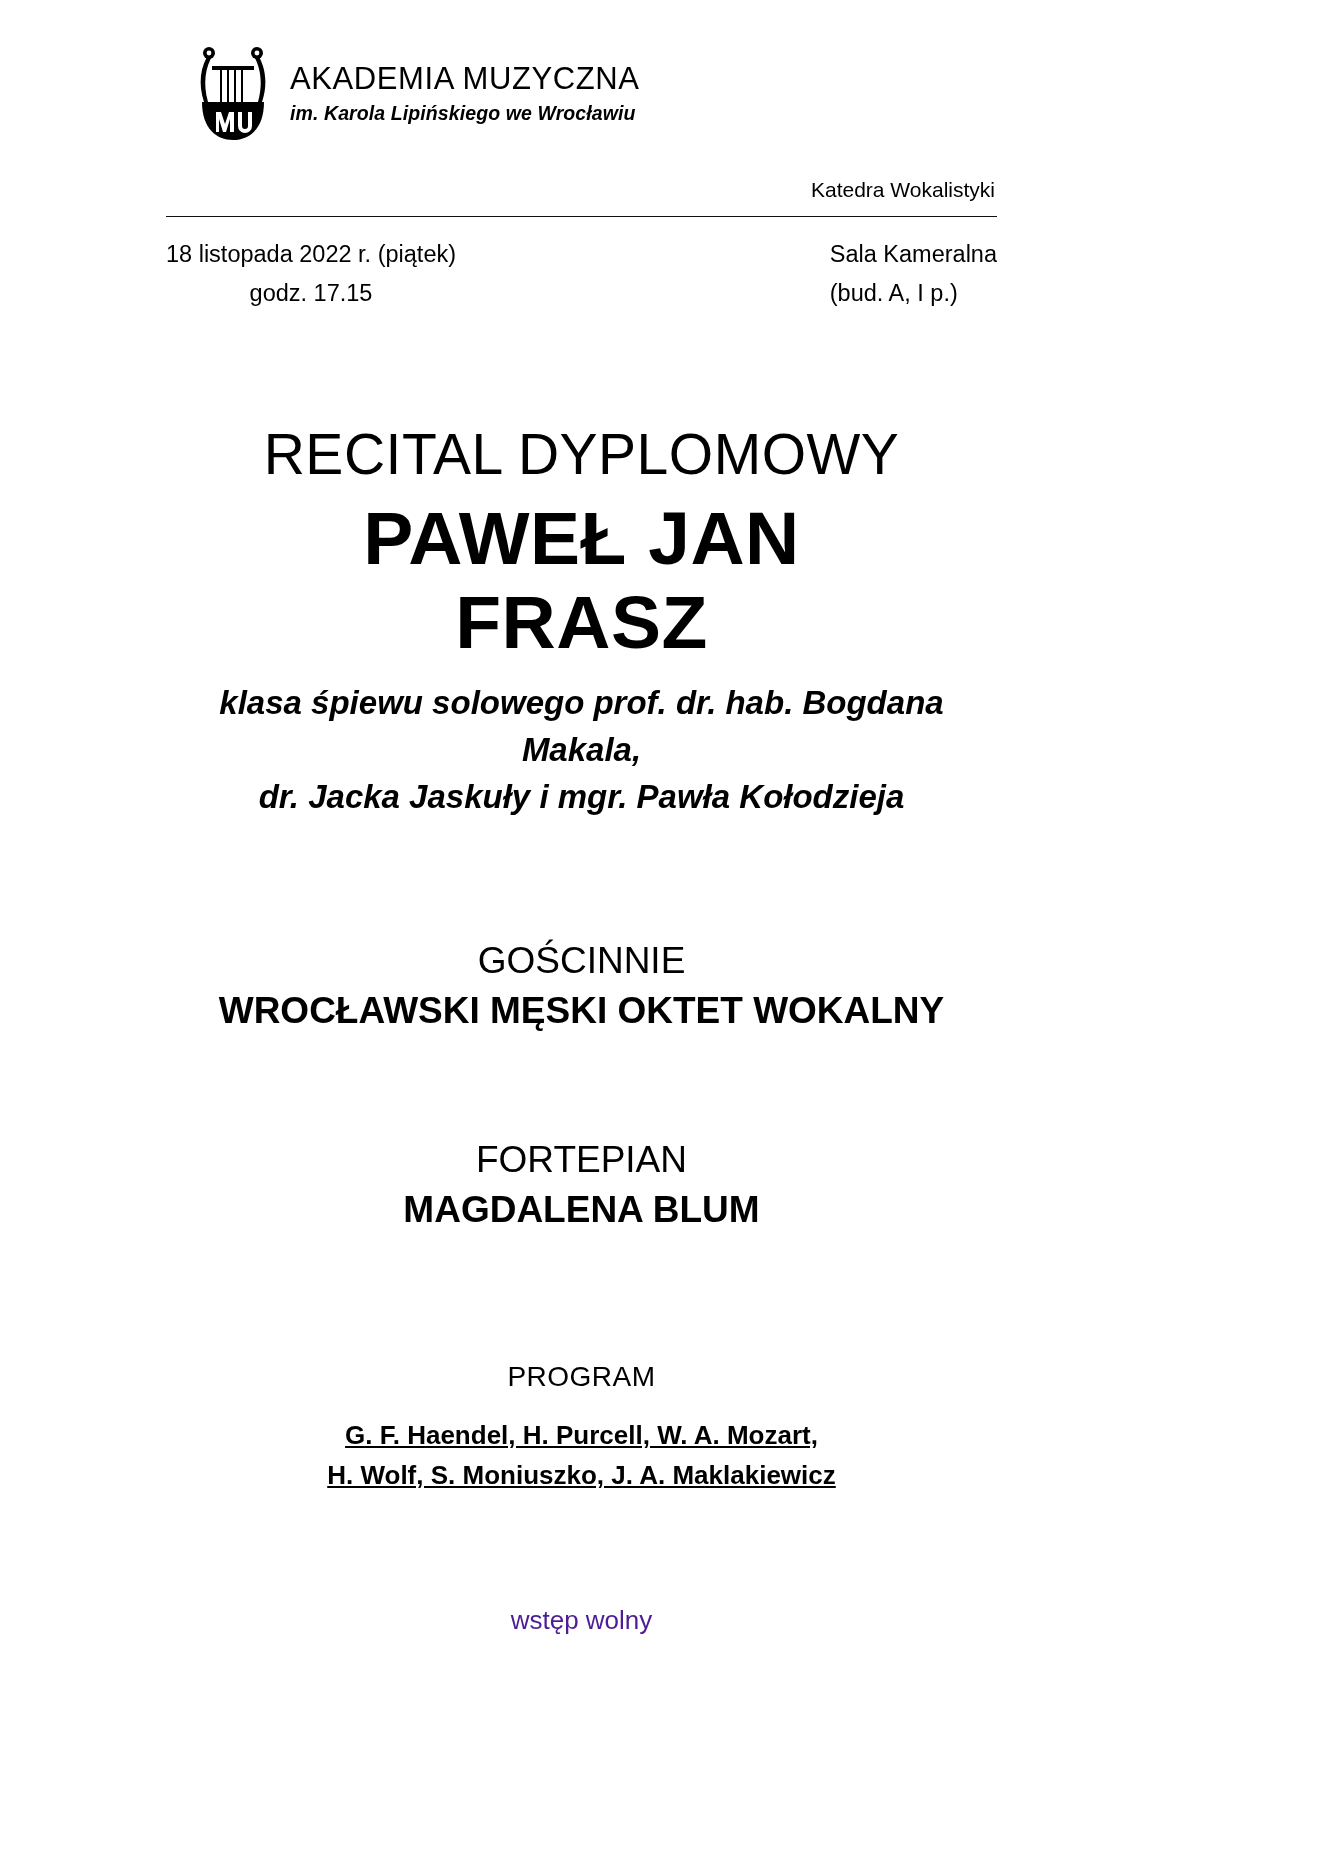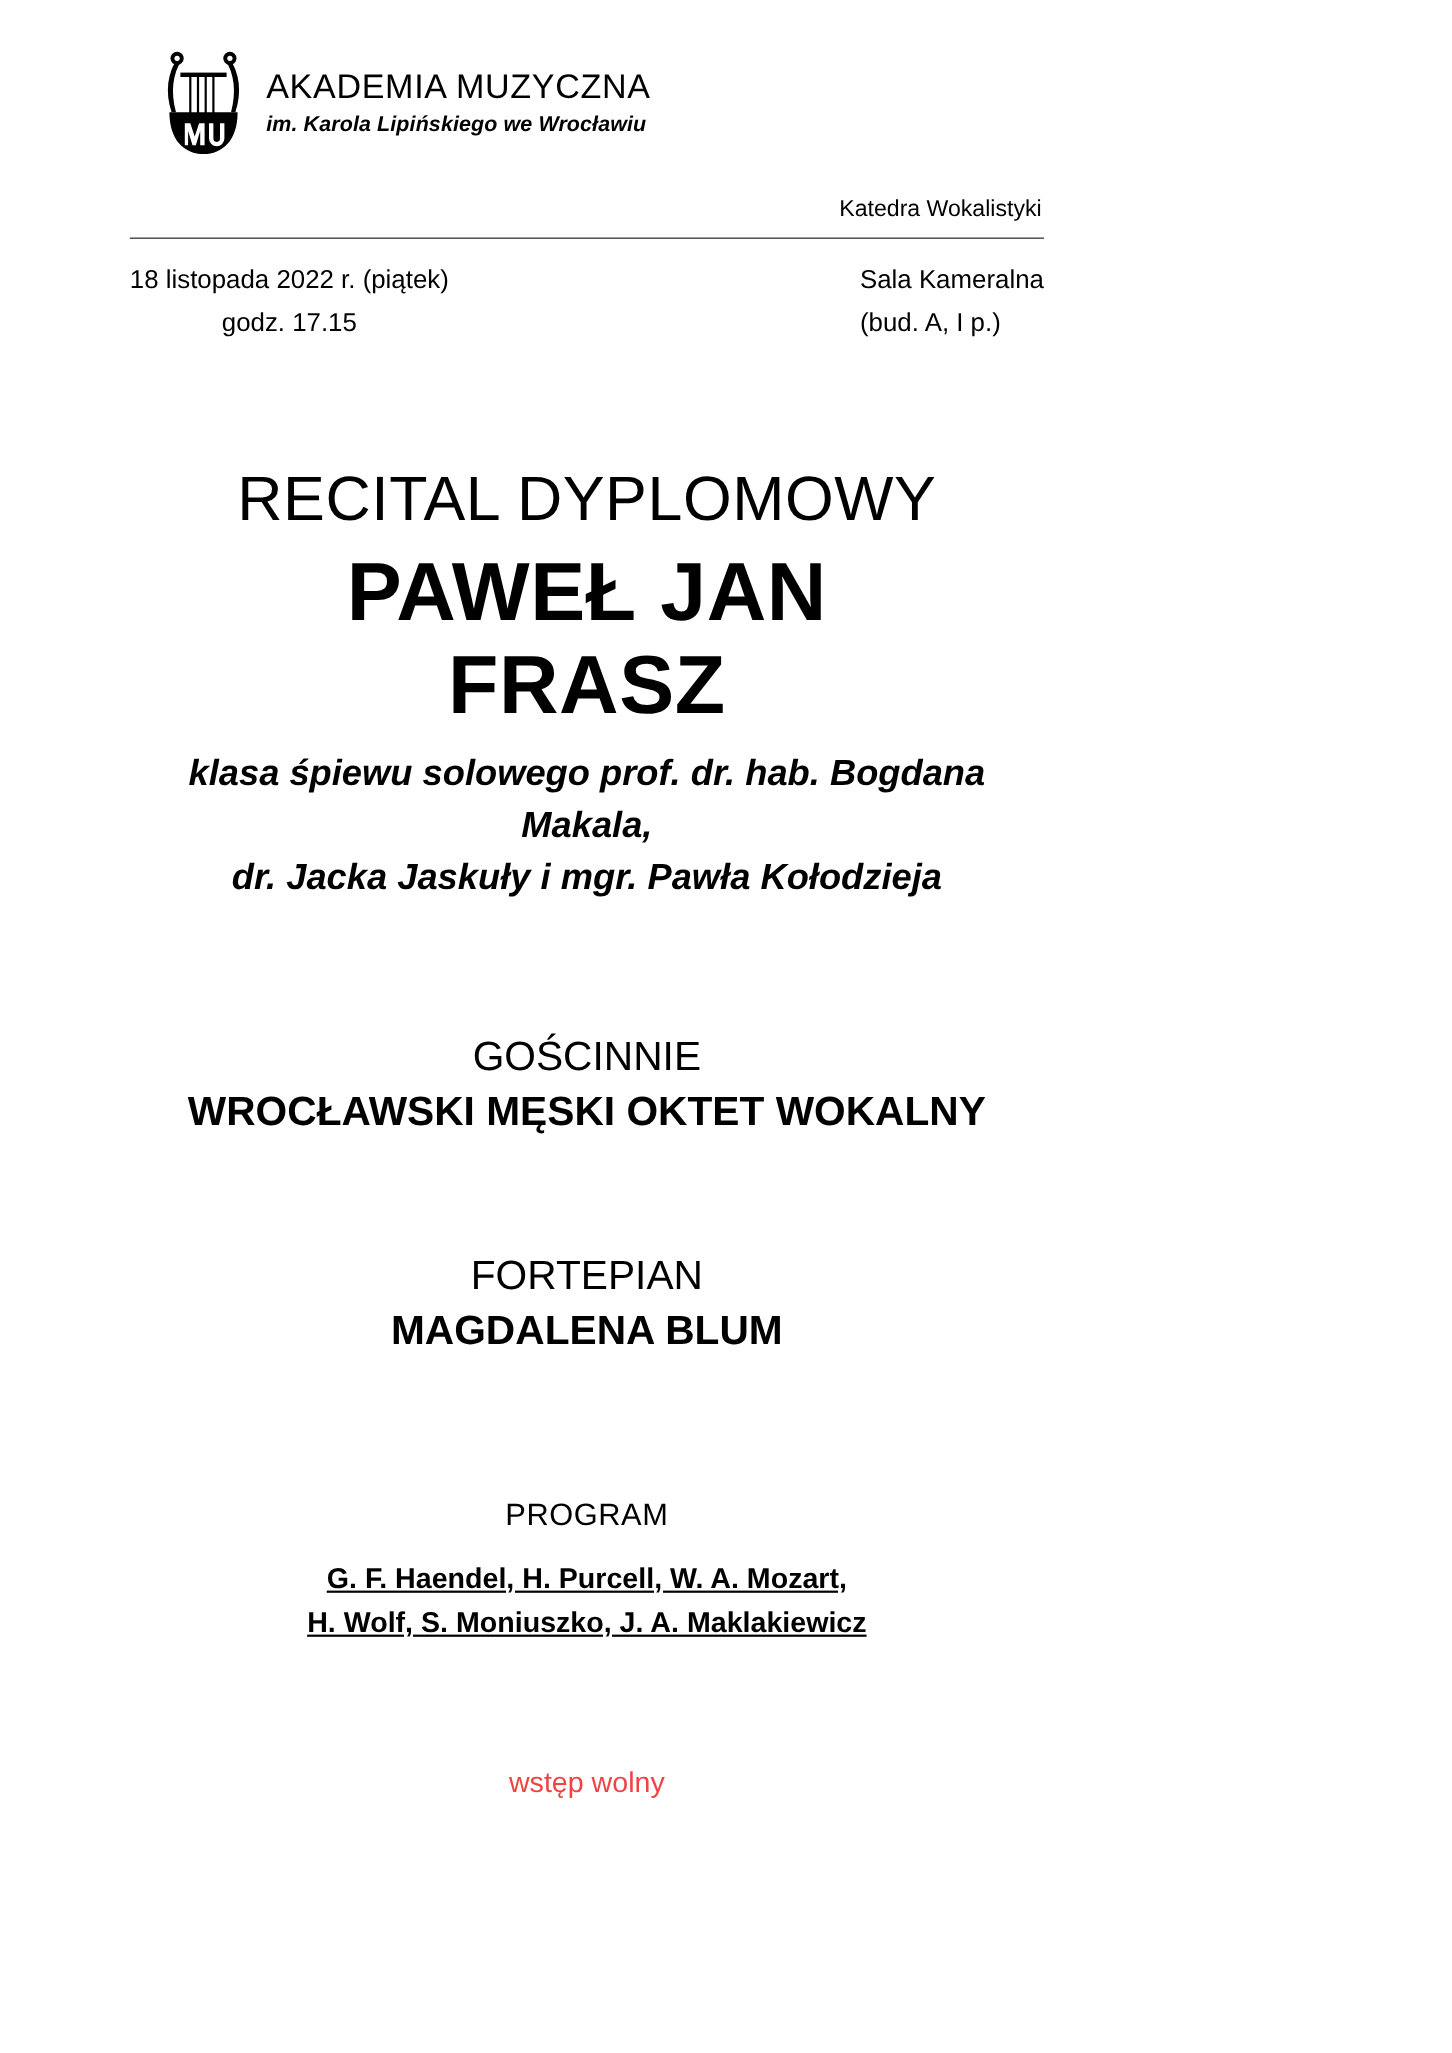--- a/index.html
+++ b/index.html
@@ -15,20 +15,21 @@
     position: relative;
     overflow: hidden;
   }
 
   .page {
     width: 1067px;
     height: 1866px;
     box-sizing: border-box;
     padding: 46px 118px 0 118px;
     position: relative;
+    margin-left: 48px;
   }
 
   
   .header {
     display: flex;
     align-items: flex-start;
     gap: 18px;
   }
   .logo-mark {
     width: 78px;
@@ -143,21 +144,21 @@
     font-size: 26px;
     font-weight: bold;
     line-height: 1.55;
     margin-top: 22px;
   }
   .program-list div { white-space: nowrap; text-decoration: underline; }
 
   .free-entry {
     margin-top: 110px;
     font-size: 26px;
-    color: #ef4444;
+    color: #4c1d95;
     text-align: center;
   }
 </style>
 </head>
 <body>
 
 <div class="page">
 
   <div class="header">
     <div class="logo-mark">

